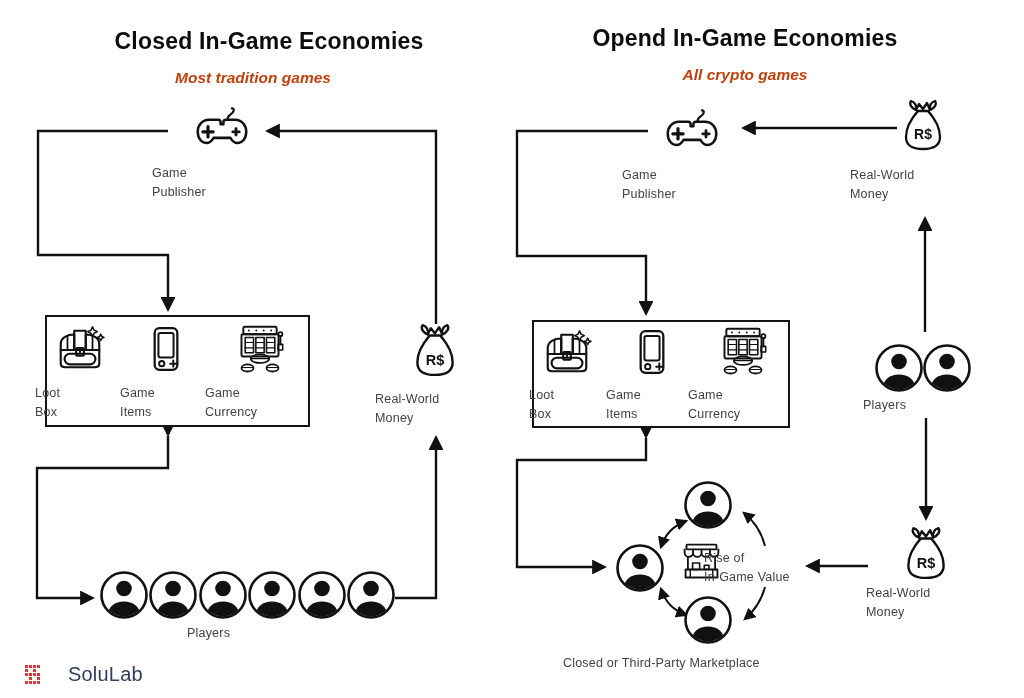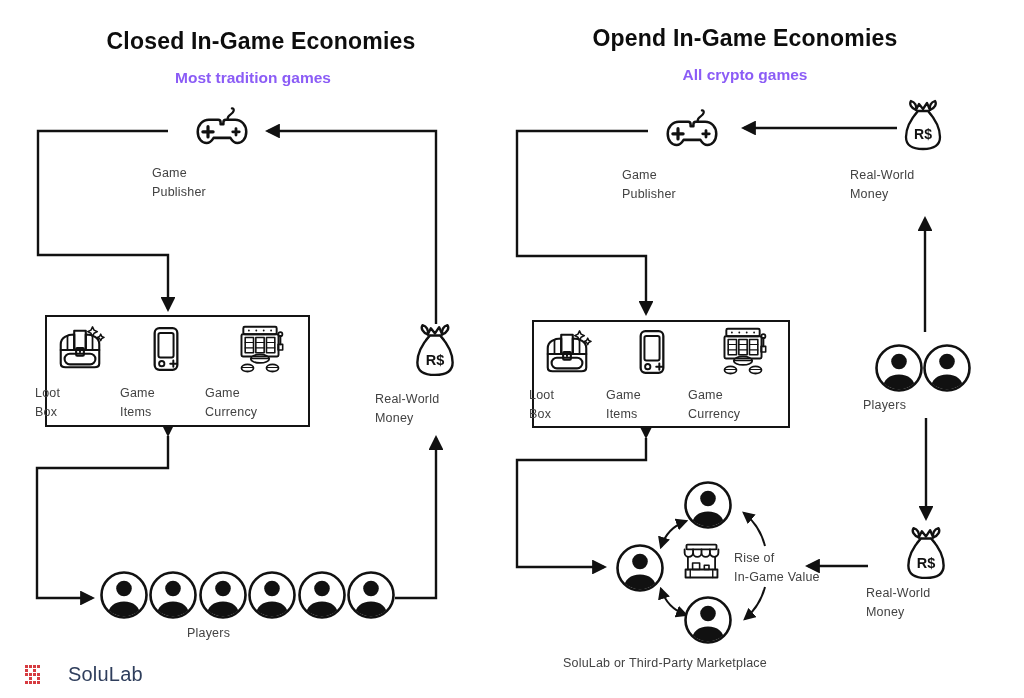--- a/index.html
+++ b/index.html
@@ -1,20 +1,20 @@
 <!DOCTYPE html>
 <html><head>
 <meta charset="utf-8">
 <style>
   html,body{margin:0;padding:0;background:#fff;}
   #stage{position:relative;width:1024px;height:698px;background:#fff;overflow:hidden;
          font-family:"Liberation Sans","DejaVu Sans",sans-serif;color:#111;}
   .abs{position:absolute;}
   .title{font-size:23px;font-weight:800;letter-spacing:.2px;color:#0d0d0d;text-align:center;}
-  .subtitle{font-size:15.5px;font-weight:700;color:#8b5cf6;text-align:center;}
+  .subtitle{font-size:15.5px;font-weight:700;color:#c2410c;text-align:center;font-style:italic;}
   .lbl{font-size:12.5px;line-height:1.5;color:#424242;text-align:left;white-space:pre-line;letter-spacing:.2px;}
   .item-box{border:2px solid #141414;background:#fff;}
   .ic{position:absolute;display:block;}
   #connectors{position:absolute;left:0;top:0;pointer-events:none;}
   .logo-text{font-size:20px;font-weight:500;color:#2f3e5c;letter-spacing:.2px;margin-left:21px;}
 </style>
 </head>
 <body>
 
 <div id="stage">
@@ -156,21 +156,21 @@
       </g>
       <g stroke-width="2">
         <path d="M661 547 Q667 528 686 521" marker-start="url(#ah)" marker-end="url(#ah)"></path>
         <path d="M661 589 Q667 608 686 615" marker-start="url(#ah)" marker-end="url(#ah)"></path>
         <path d="M765 546 Q760 526 744 513" marker-end="url(#ah)"></path>
         <path d="M765 587 Q760 606 745 619" marker-end="url(#ah)"></path>
       </g>
     </g>
   </svg>
 
-  <div class="abs title" style="left:8px;top:28px;width:506px;">Closed In-Game Economies</div>
+  <div class="abs title" style="left:16px;top:28px;width:506px;">Closed In-Game Economies</div>
   <div class="abs subtitle" style="left:0;top:69px;width:506px;">Most tradition games</div>
 
   <svg class="ic" style="left:194px;top:106px;width:56px;height:46px;">
       <use href="#gamepad"></use>
     </svg>
   <div class="abs lbl" style="left:152px;top:164px;width:140px;">Game
 Publisher</div>
 
   <div class="abs item-box" style="left:45px;top:315px;width:261px;height:108px;"></div>
   <svg class="ic" style="left:54px;top:324px;width:52px;height:50px;">
@@ -256,23 +256,23 @@
     <svg class="ic" style="left:615px;top:543px;width:50px;height:50px;">
         <use href="#avatar"></use>
       </svg>
     <svg class="ic" style="left:683px;top:595px;width:50px;height:50px;">
         <use href="#avatar"></use>
       </svg>
     <svg class="ic" style="left:679px;top:541px;width:45px;height:42px;">
         <use href="#store"></use>
       </svg>
   </div>
-  <div class="abs lbl" style="left:734px;top:549px;width:130px;">Rise of
+  <div class="abs lbl" style="left:704px;top:549px;width:130px;">Rise of
 In-Game Value</div>
-  <div class="abs lbl" style="left:563px;top:654px;width:300px;">SoluLab or Third-Party Marketplace</div>
+  <div class="abs lbl" style="left:563px;top:654px;width:300px;">Closed or Third-Party Marketplace</div>
 
   <div>
     <svg class="ic" style="left:874px;top:343px;width:50px;height:50px;">
         <use href="#avatar"></use>
       </svg>
     <svg class="ic" style="left:922px;top:343px;width:50px;height:50px;">
         <use href="#avatar"></use>
       </svg>
   </div>
   <div class="abs lbl" style="left:863px;top:396px;width:120px;">Players</div>

